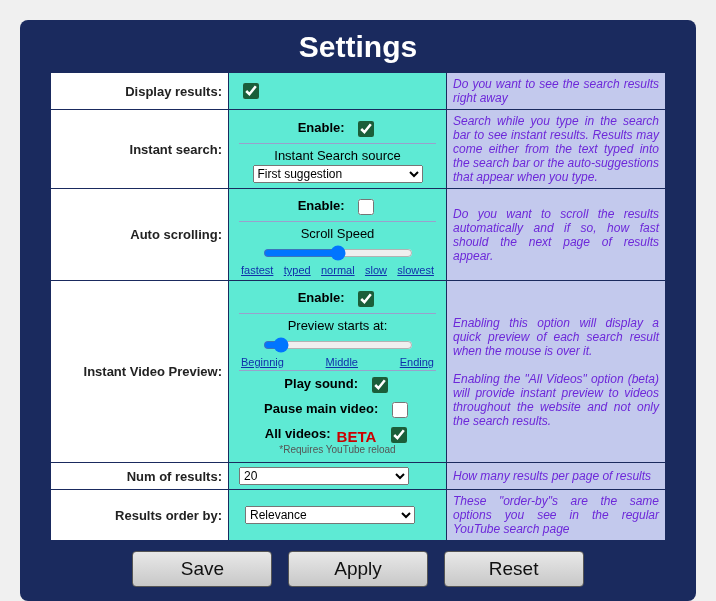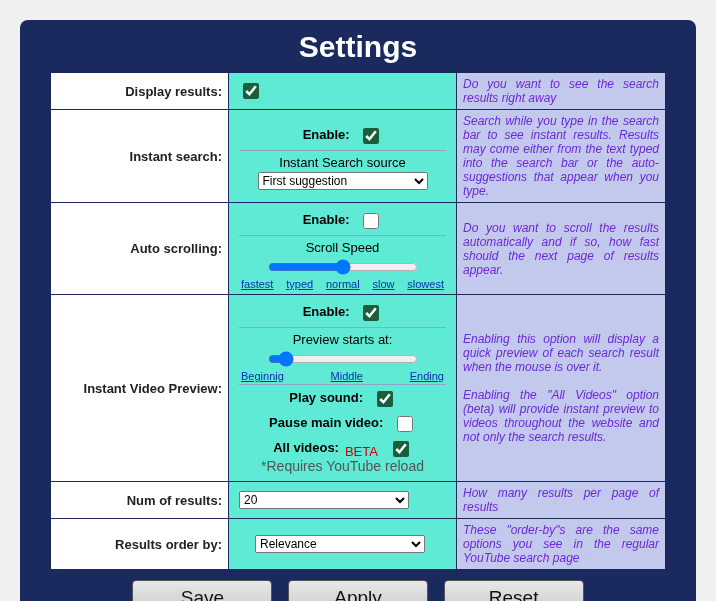--- a/index.html
+++ b/index.html
@@ -84,26 +84,26 @@
     padding: 0 6px;
     font-size: 11px;
   }
   .links span, .links a {
     color: #1030aa;
     text-decoration: underline;
     cursor: pointer;
   }
   .beta {
     color: #c00;
-    font-size: 13px;
-    font-weight: normal;
+    font-size: 15px;
+    font-weight: bold;
     vertical-align: sub;
   }
   .fineprint {
-    font-size: 14px;
+    font-size: 10px;
     color: #555;
     display: block;
     margin-top: -2px;
   }
   .btnrow {
     text-align: center;
     padding-top: 10px;
   }
   .btn {
     display: inline-block;
@@ -216,21 +216,21 @@
       <td class="ctrl" style="text-align:left;padding-left:10px;">
         <select>
           <option>20</option>
         </select>
       </td>
       <td class="desc">How many results per page of results</td>
     </tr>
 
     <tr>
       <td class="label">Results order by:</td>
-      <td class="ctrl" style="text-align:left;padding-left:26px;">
+      <td class="ctrl" style="text-align:left;padding-left:16px;">
         <select>
           <option>Relevance</option>
         </select>
       </td>
       <td class="desc">These "order-by"s are the same options you see in the regular YouTube search page</td>
     </tr>
   </tbody>
     </table>
 
   <div class="btnrow">

